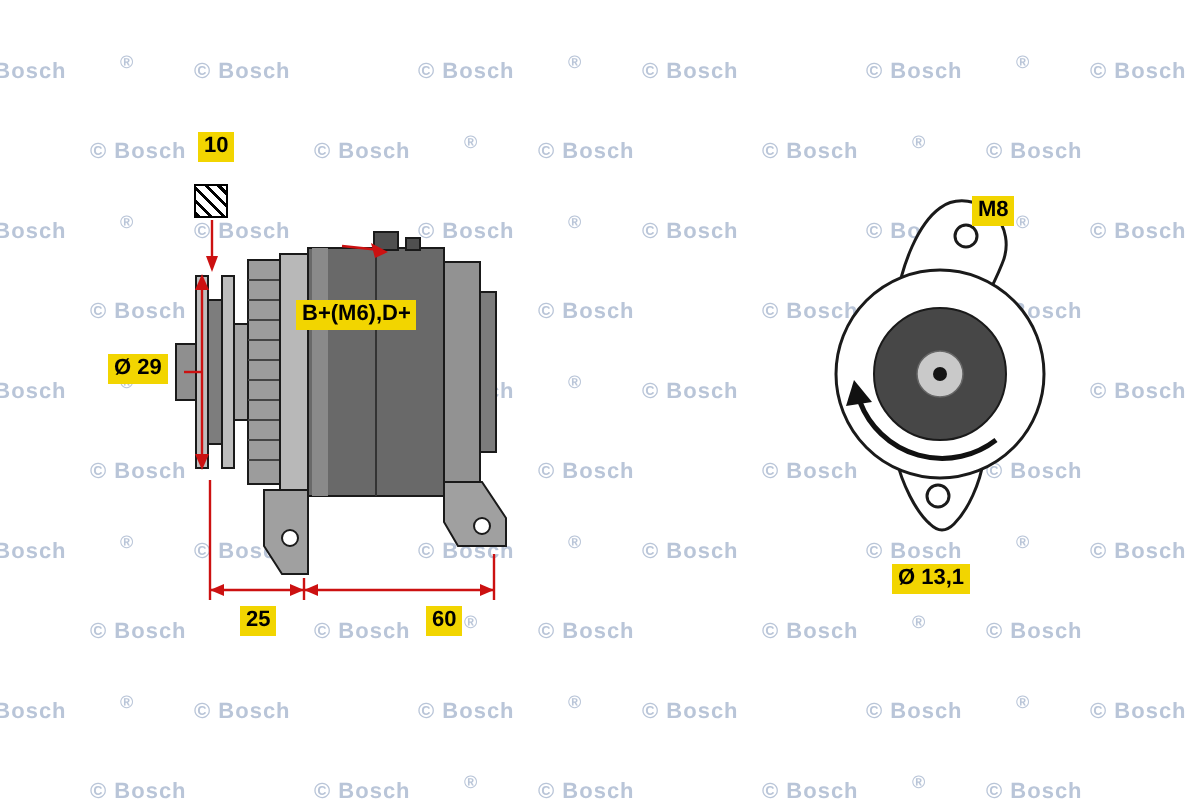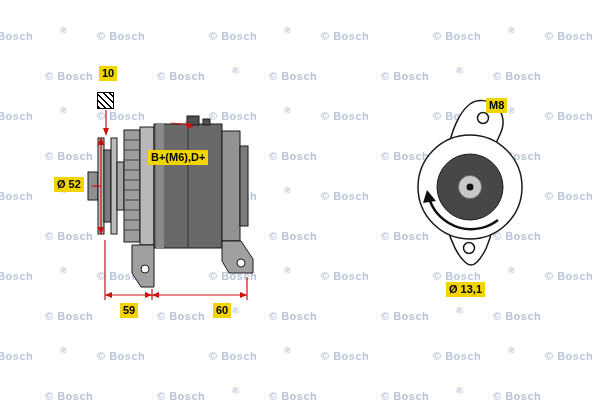--- a/index.html
+++ b/index.html
@@ -197,18 +197,18 @@
       <g>
         <path d="M498,220 A44,44 0 0 1 430,201" stroke="#111" stroke-width="2.5" fill="none"></path>
         <polygon points="427,190 423,203 436,201" fill="#111" stroke="none"></polygon>
       </g>
     </g>
   </svg>
 
   <div class="lbl" style="left:99px;top:66px;">10</div>
   <div class="hatch" style="left:97px;top:92px;"></div>
   <div class="lbl" style="left:148px;top:106px;margin-top:44px;">B+(M6),D+</div>
-  <div class="lbl" style="left:54px;top:177px;">Ø 52</div>
-  <div class="lbl" style="left:120px;top:303px;">59</div>
+  <div class="lbl" style="left:54px;top:177px;">Ø 29</div>
+  <div class="lbl" style="left:120px;top:303px;">25</div>
   <div class="lbl" style="left:213px;top:303px;">60</div>
   <div class="lbl" style="left:486px;top:98px;">M8</div>
   <div class="lbl" style="left:446px;top:282px;">Ø 13,1</div>
 </div>
 
 </body></html>

